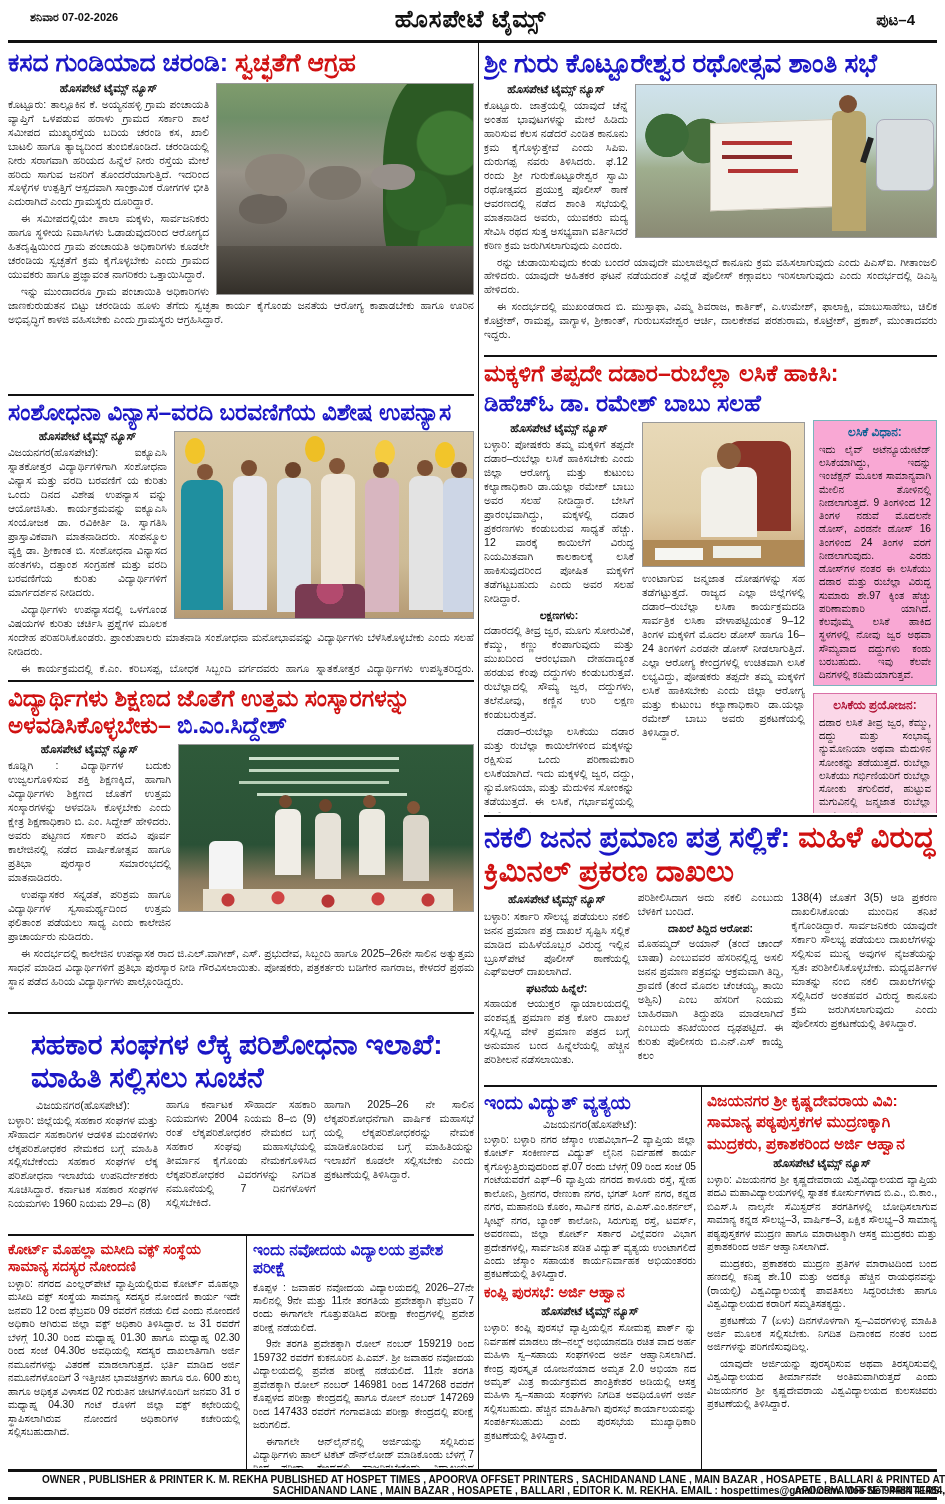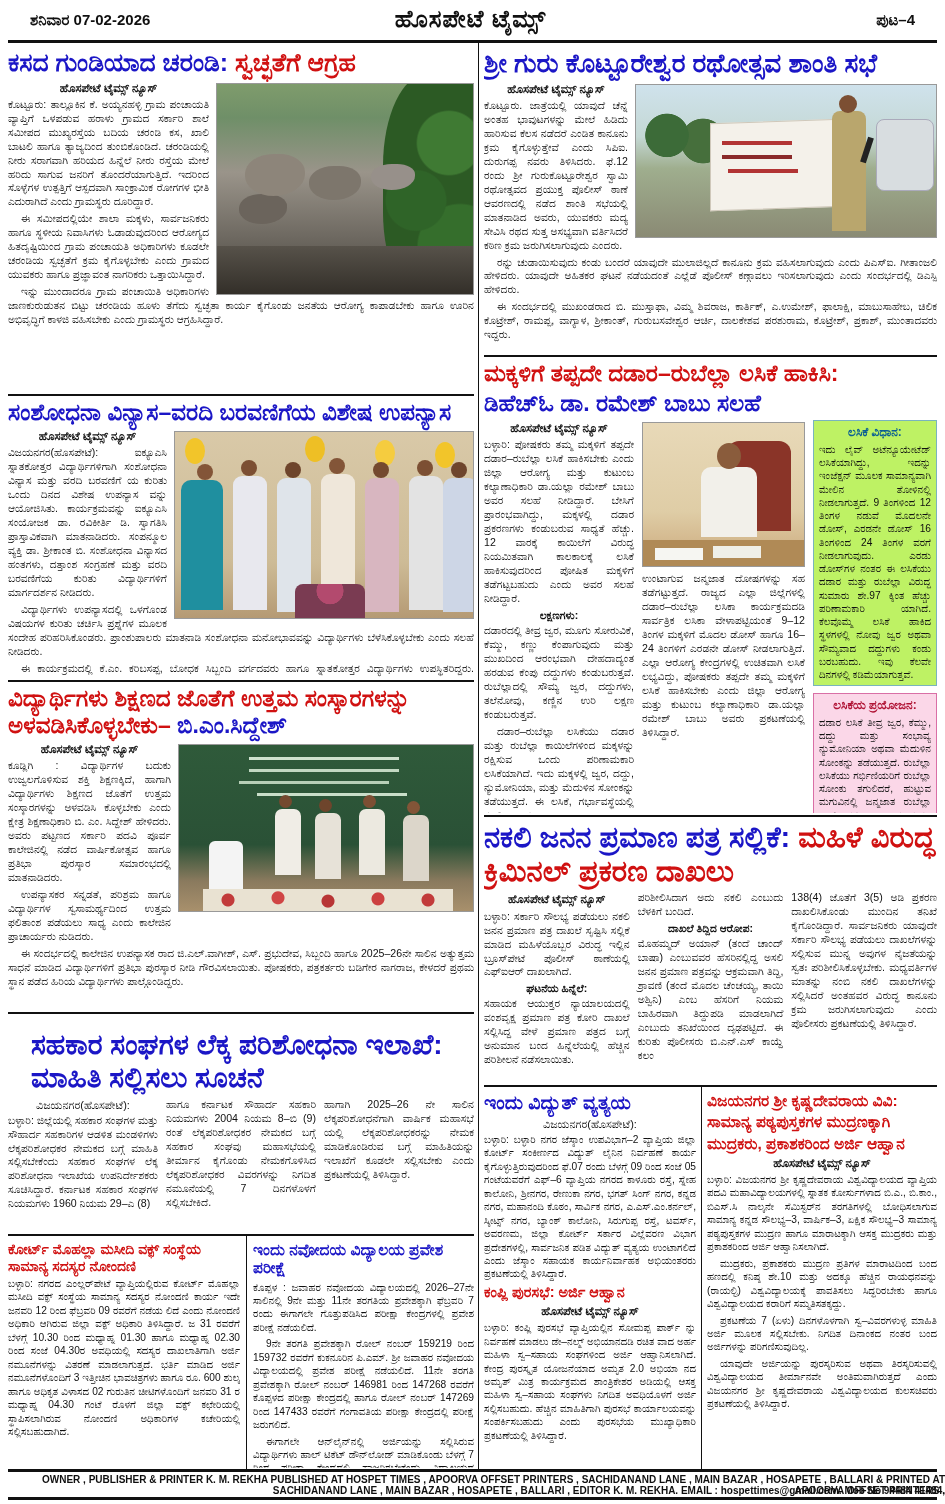--- a/index.html
+++ b/index.html
@@ -1,36 +1,36 @@
 <!DOCTYPE html>
 <html><head>
 <meta charset="utf-8">
 <style>
   html,body{margin:0;padding:0;background:#e8e8e8;}
   .page{position:relative;width:945px;height:1504px;background:#ffffff;margin:0 auto;
         font-family:"Liberation Sans","DejaVu Sans",sans-serif;color:#101010;}
-  .hdr-date{position:absolute;left:30px;top:11px;font-size:15px;font-weight:bold;}
+  .hdr-date{position:absolute;left:30px;top:11px;font-size:11px;font-weight:bold;}
   .masthead{position:absolute;left:0;right:4px;top:5px;text-align:center;font-size:24px;font-weight:800;letter-spacing:1px;}
   .page-label{position:absolute;right:30px;top:11px;font-size:15px;font-weight:bold;}
   .hrule{position:absolute;background:#111;}
   .vrule{position:absolute;background:#111;}
   .art{position:absolute;overflow:hidden;font-size:10.6px;line-height:1.32;text-align:justify;}
   .hl{text-align:left;font-weight:bold;line-height:1.18;margin:1px 0 3px;}
   .blue{color:#1b16c6;}
   .red{color:#d01111;}
   .byline{text-align:center;font-weight:bold;font-size:11.5px;margin:1px 0 2px;}
   .dateline{text-align:center;font-weight:normal;font-size:11px;margin:0 0 1px;}
   .art p{margin:0 0 3px;text-indent:13px;}
   .art p.noind{text-indent:0;}
   .subhead{text-align:center;font-weight:bold;text-indent:0 !important;margin:1px 0;}
   .photo{float:right;margin:2px 0 4px 7px;position:relative;overflow:hidden;background:#cfcabd;border:1px solid #999;}
   .cols{display:flex;gap:8px;}
   .cols>div{flex:1;}
   .box{border:1px solid #7ab4bd;padding:4px 5px;font-size:10.2px;line-height:1.3;text-align:justify;margin-bottom:7px;}
-  .box-cyan{background:#bef264;}
+  .box-cyan{background:#f9a8d4;}
   .box-pink{background:#fbd7e8;border:1px solid #d96fa6;}
   .box-title{text-align:center;font-weight:bold;font-size:12px;margin-bottom:2px;}
   .box-cyan .box-title{color:#0b5f93;}
   .box-pink .box-title{color:#b01335;}
   .footer-line{position:absolute;left:0;right:0;text-align:right;font-size:10px;font-weight:bold;}
   .ph-shape{position:absolute;}
 </style>
 </head>
 <body>
 

